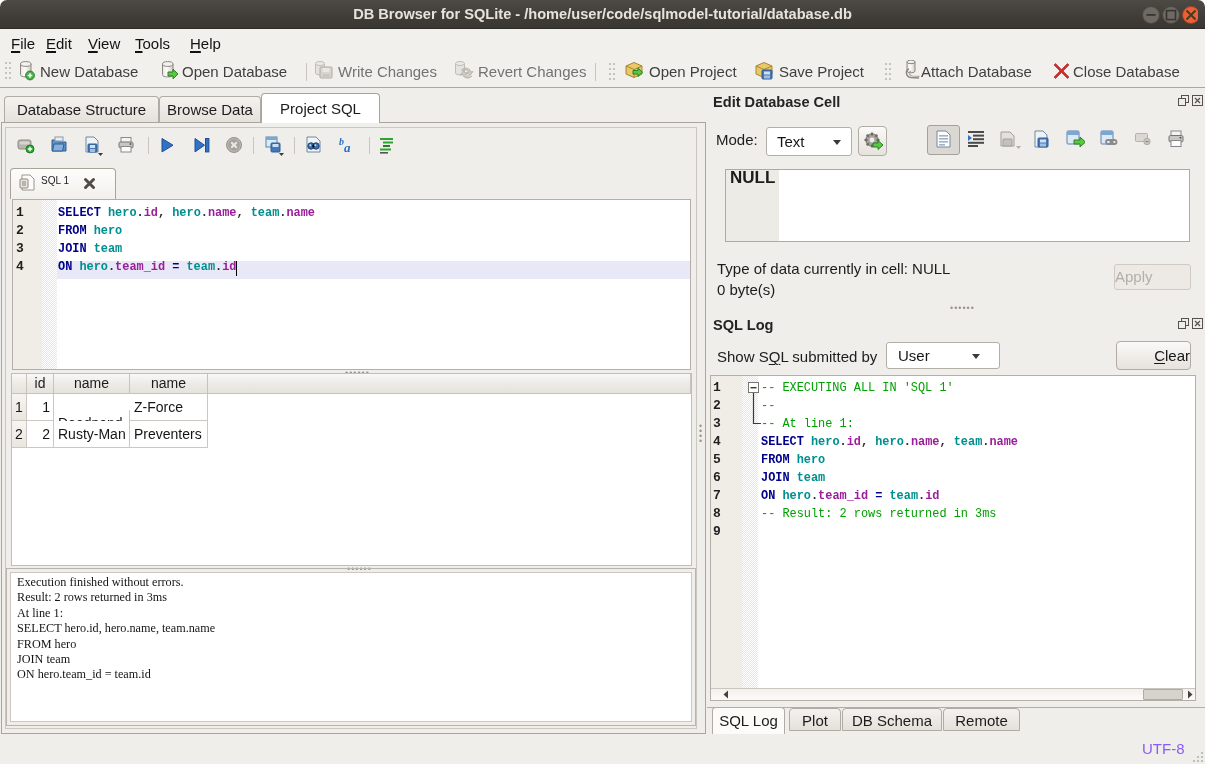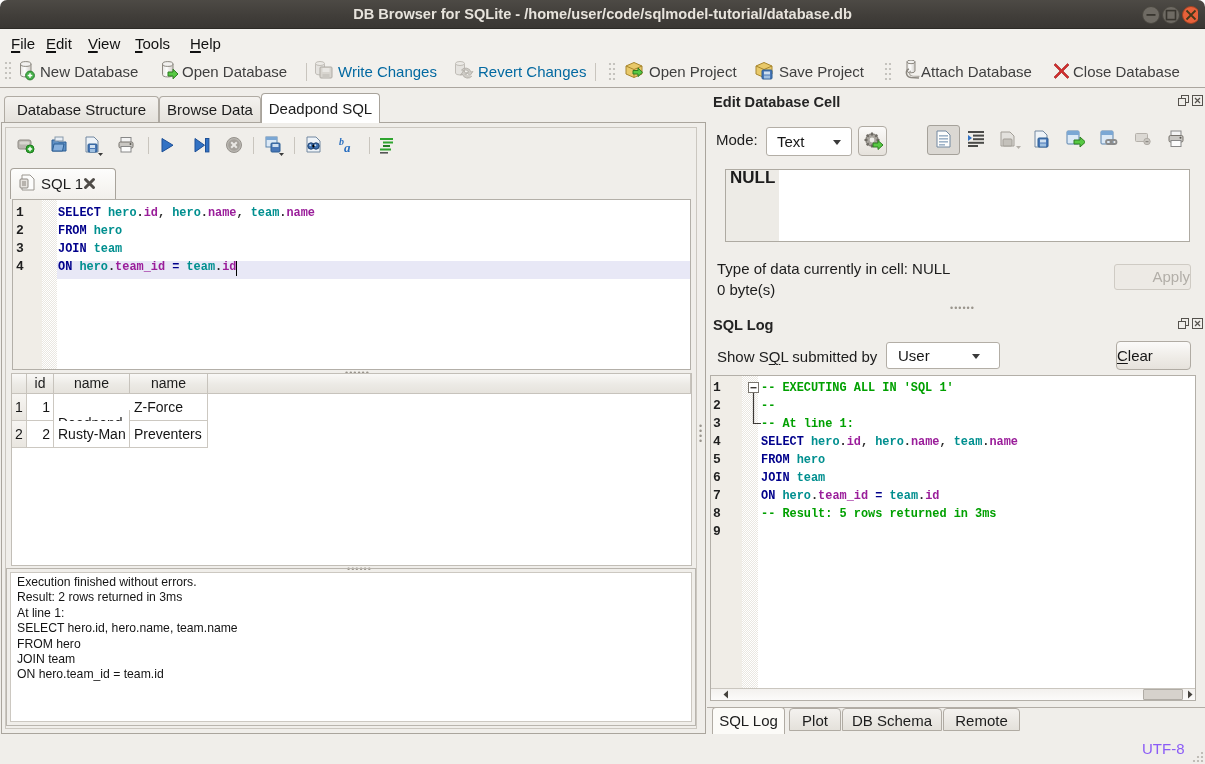--- a/index.html
+++ b/index.html
@@ -7,38 +7,38 @@
 
 #titlebar{left:0;top:0;width:1205px;height:29px;background:linear-gradient(#4d4a45,#403d39 60%,#3a3733);border-bottom:1px solid #2c2a26;border-radius:7px 7px 0 0}
 #title{left:0;top:5.5px;width:1205px;text-align:center;color:#e7e3dc;font-weight:bold;font-size:14.6px}
 
 #menubar{left:0;top:29px;width:1205px;height:27px;background:#f2f0ec}
 .menuitem{top:35px;color:#111}
 .menuitem u{text-decoration-thickness:1.5px;text-underline-offset:2px}
 
 #toolbar{left:0;top:56px;width:1205px;height:32px;background:#f2f0ec;border-bottom:1px solid #aba69f}
 .tbtext{top:63px;color:#404040}
-.tbdis{color:#0369a1}
+.tbdis{color:#737373}
 .tsep{top:63px;width:1px;height:18px;background:#c9c5be}
 
 .mtab{top:96px;height:27px;background:linear-gradient(#f4f2ef,#e4e1db);border:1px solid #b0aba3;border-bottom:none;border-radius:4px 4px 0 0;text-align:center;line-height:26px;color:#1c1c1c}
 #mtab-active{top:93px;height:30px;background:#fff;line-height:29px;border-color:#a8a39b;z-index:3}
 #pane{left:1px;top:122px;width:705px;height:612px;border:1px solid #aaa59d;background:#f0eeea}
 #cont{left:5px;top:127px;width:692px;height:602px;border:1px solid #cbc7c0}
 .dockttl{font-weight:bold;font-size:14.6px;color:#242424}
 .combo{background:#fff;border:1px solid #b3aea6;border-radius:3px;color:#161616}
 .combo .arr{position:absolute;width:0;height:0;border-left:4px solid transparent;border-right:4px solid transparent;border-top:5px solid #3a3a3a}
-.btn{background:linear-gradient(#fbfaf9,#eeebe6 60%,#e6e2dc);border:1px solid #b0aba3;border-radius:4px;text-align:left;color:#161616}
+.btn{background:linear-gradient(#fbfaf9,#eeebe6 60%,#e6e2dc);border:1px solid #b0aba3;border-radius:4px;text-align:right;color:#161616}
 
 .gutter{background:#f0ede7}
 .checker{background-image:linear-gradient(45deg,#eae7e1 25%,transparent 25%,transparent 75%,#eae7e1 75%),linear-gradient(45deg,#eae7e1 25%,transparent 25%,transparent 75%,#eae7e1 75%);background-size:2px 2px;background-position:0 0,1px 1px;background-color:#fff}
 .cl{position:absolute;white-space:pre;font-family:"Liberation Mono",monospace;font-size:11.9px;line-height:18px;font-weight:bold}
 .ln{position:absolute;font-family:"Liberation Mono",monospace;font-size:13px;line-height:18px;font-weight:bold;color:#1f1f1f}
-.kw{color:#00008b}.tb{color:#008f8f}.fd{color:#9a1d9a}.pu{color:#2a2a2a}.cm{color:#00a000;font-weight:bold}
-.out{position:absolute;white-space:pre;font-family:Liberation Sans, sans-serif;font-size:12.2px;line-height:15.4px;color:#141414}
+.kw{color:#00008b}.tb{color:#008f8f}.fd{color:#9a1d9a}.pu{color:#2a2a2a}.cm{color:#00a000;font-weight:normal}
+.out{position:absolute;white-space:pre;font-family:Liberation Serif, serif;font-size:12.2px;line-height:15.4px;color:#141414}
 
 .th{position:absolute;background:linear-gradient(#f9f8f6,#eceae5 55%,#e6e3dd);border-right:1px solid #c7c3bc;border-bottom:1px solid #c7c3bc;text-align:center;font-size:14px;color:#1c1c1c}
 .td{position:absolute;background:#fff;border-right:1px solid #ccc8c1;border-bottom:1px solid #ccc8c1;font-size:14px;color:#151515;line-height:26px}
 .rh{background:linear-gradient(#f7f5f2,#e9e6e0);text-align:center}
 .dots{position:absolute;color:#9a958d;font-size:9px;letter-spacing:1px}
 svg{display:block}
 </style></head>
 <body>
 <div class="abs" style="left:0;top:29px;width:1205px;height:735px;background:#f0eeea"></div>
 
@@ -164,21 +164,21 @@
       <circle cx="6" cy="12" r="1.1"></circle>
       <circle cx="2" cy="17" r="1.1"></circle>
       <circle cx="6" cy="17" r="1.1"></circle>
     </g>
   </svg>
 <div class="abs tbtext" style="left:921px">Attach Database</div>
 <div class="abs tbtext" style="left:1073px">Close Database</div>
 
 <div class="abs mtab" style="left:4px;width:155px">Database Structure</div>
 <div class="abs mtab" style="left:159px;width:102px">Browse Data</div>
-<div class="abs mtab" id="mtab-active" style="left:261px;width:119px">Deadpond SQL</div>
+<div class="abs mtab" id="mtab-active" style="left:261px;width:119px">Project SQL</div>
 <div class="abs" id="pane"></div>
 <div class="abs" id="cont"></div>
 
 <svg class="abs" style="left:0;top:136px" width="400" height="20">
 
  <g transform="translate(18,1)">
       <rect x="0" y="3" width="13" height="9" rx="2" fill="#b9b5af" stroke="#8e8a84"></rect>
       <rect x="1.5" y="4.5" width="10" height="3" rx="1.5" fill="#d8d5d0"></rect>
       <circle cx="12" cy="12" r="4" fill="#2fa52f" stroke="#1d7d1d"></circle>
       <path d="M12 9.8v4.4M9.8 12h4.4" stroke="#fff" stroke-width="1.4"></path>
@@ -255,21 +255,21 @@
       <rect x="0" y="14" width="8" height="1.6" fill="#555"></rect>
     </g>
 </svg>
 
 <div class="abs" style="left:10px;top:168px;width:106px;height:31px;background:linear-gradient(#fdfdfc,#f2f0ec);border:1px solid #a8a39b;border-bottom:none;border-radius:4px 4px 0 0"></div>
 <svg class="abs" style="left:19px;top:174px" width="17" height="17">
     <path d="M3 1 h8 l4 4 v11 H3 z" fill="#fcfcfb" stroke="#9a968f"></path>
     <rect x="1" y="5" width="8" height="9" rx="1" fill="#e6e3df" stroke="#8e8a84"></rect>
     <rect x="3" y="7" width="4" height="5" fill="#b7b3ad"></rect>
   </svg>
-<div class="abs" style="left:41px;top:175px;font-size:15px">SQL 1</div>
+<div class="abs" style="left:41px;top:175px;font-size:10px">SQL 1</div>
 <svg class="abs" style="left:83px;top:177px" width="13" height="13">
     <path d="M2.5 2.5 L10.5 10.5 M10.5 2.5 L2.5 10.5" stroke="#4f4c48" stroke-width="3" stroke-linecap="round"></path>
   </svg>
 
 <div class="abs" style="left:12px;top:199px;width:679px;height:171px;border:1px solid #b3afa8;background:#fff">
   <div class="abs gutter" style="left:0;top:0;width:29px;height:169px"></div>
   <div class="abs checker" style="left:29px;top:0;width:15px;height:169px"></div>
   <div class="abs" style="left:44px;top:61px;width:633px;height:18px;background:#e8e8f6"></div>
 </div>
 <div class="ln" style="left:16px;top:204px">1<br>2<br>3<br>4</div>
@@ -382,21 +382,21 @@
     <rect x="2" y="5.5" width="14" height="6.5" rx="1.5" fill="#c9c7c3" stroke="#77736d"></rect>
     <rect x="4" y="10.5" width="10" height="6" fill="#fcfcfc" stroke="#888"></rect>
     <circle cx="13.5" cy="7.8" r="1" fill="#5a5751"></circle>
   </svg>
 
 <div class="abs" style="left:725px;top:169px;width:465px;height:73px;background:#fff;border:1px solid #aeaaa2"></div>
 <div class="abs gutter" style="left:726px;top:170px;width:53px;height:71px;background:#edebe6"></div>
 <div class="abs" style="left:730px;top:168px;font-weight:bold;font-size:17px">NULL</div>
 <div class="abs" style="left:717px;top:260px">Type of data currently in cell: NULL</div>
 <div class="abs" style="left:717px;top:281px">0 byte(s)</div>
-<div class="abs" style="left:1114px;top:264px;width:77px;height:26px;background:#edeae5;border:1px solid #cfcbc4;border-radius:3px;text-align:right;line-height:24px;color:#b2aea8">Apply</div>
+<div class="abs" style="left:1114px;top:264px;width:77px;height:26px;background:#edeae5;border:1px solid #cfcbc4;border-radius:3px;text-align:left;line-height:24px;color:#b2aea8">Apply</div>
 <div class="dots" style="left:950px;top:303px">••••••</div>
 
 <div class="abs dockttl" style="left:713px;top:317px">SQL Log</div>
 <svg class="abs" style="left:1178px;top:318px" width="26" height="12">
  <rect x="3.5" y="0.5" width="7" height="7" fill="none" stroke="#55524d"></rect>
     <rect x="0.5" y="3.5" width="7" height="7" fill="#f0eeea" stroke="#55524d"></rect>
  <rect x="14.5" y="0.5" width="10" height="10" fill="none" stroke="#55524d"></rect>
     <path d="M17 3 l5 5 m0 -5 l-5 5" stroke="#55524d" stroke-width="1.2"></path>
 </svg>
 <div class="abs" style="left:717px;top:348px">Show S<u style="text-decoration-thickness:1px;text-underline-offset:2px">Q</u>L submitted by</div>
@@ -424,21 +424,21 @@
     <rect x="2.5" y="5" width="6" height="1.4" fill="#3c3935"></rect>
     <path d="M5.5 11 V41.5 H13" fill="none" stroke="#3c3935" stroke-width="1.2"></path>
   </svg>
 <div class="cl" style="left:761px;top:379px"><span class="cm">-- EXECUTING ALL IN 'SQL 1'</span>
 <span class="cm">--</span>
 <span class="cm">-- At line 1:</span>
 <span class="kw">SELECT</span> <span class="tb">hero</span><span class="pu">.</span><span class="fd">id</span><span class="pu">,</span> <span class="tb">hero</span><span class="pu">.</span><span class="fd">name</span><span class="pu">,</span> <span class="tb">team</span><span class="pu">.</span><span class="fd">name</span>
 <span class="kw">FROM</span> <span class="tb">hero</span>
 <span class="kw">JOIN</span> <span class="tb">team</span>
 <span class="kw">ON</span> <span class="tb">hero</span><span class="pu">.</span><span class="fd">team_id</span> <span class="kw">=</span> <span class="tb">team</span><span class="pu">.</span><span class="fd">id</span>
-<span class="cm">-- Result: 5 rows returned in 3ms</span></div>
+<span class="cm">-- Result: 2 rows returned in 3ms</span></div>
 
 <div class="abs" style="left:707px;top:707px;width:498px;height:1px;background:#b2ada6"></div>
 <div class="abs mtab" style="left:712px;top:707px;width:73px;height:27px;background:#fcfbf8;border-bottom:none;line-height:26px;z-index:3">SQL Log</div>
 <div class="abs mtab" style="left:789px;top:708px;width:52px;height:23px;border-bottom:1px solid #b0aba3;line-height:23px">Plot</div>
 <div class="abs mtab" style="left:842px;top:708px;width:100px;height:23px;border-bottom:1px solid #b0aba3;line-height:23px">DB Schema</div>
 <div class="abs mtab" style="left:943px;top:708px;width:77px;height:23px;border-bottom:1px solid #b0aba3;line-height:23px">Remote</div>
 <div class="abs" style="left:1142px;top:740px;color:#8b5cf6">UTF-8</div>
 <svg class="abs" style="left:1191px;top:750px" width="14" height="14">
     <g fill="#b5b1ab">
       <circle cx="11" cy="3" r="1.1"></circle>

